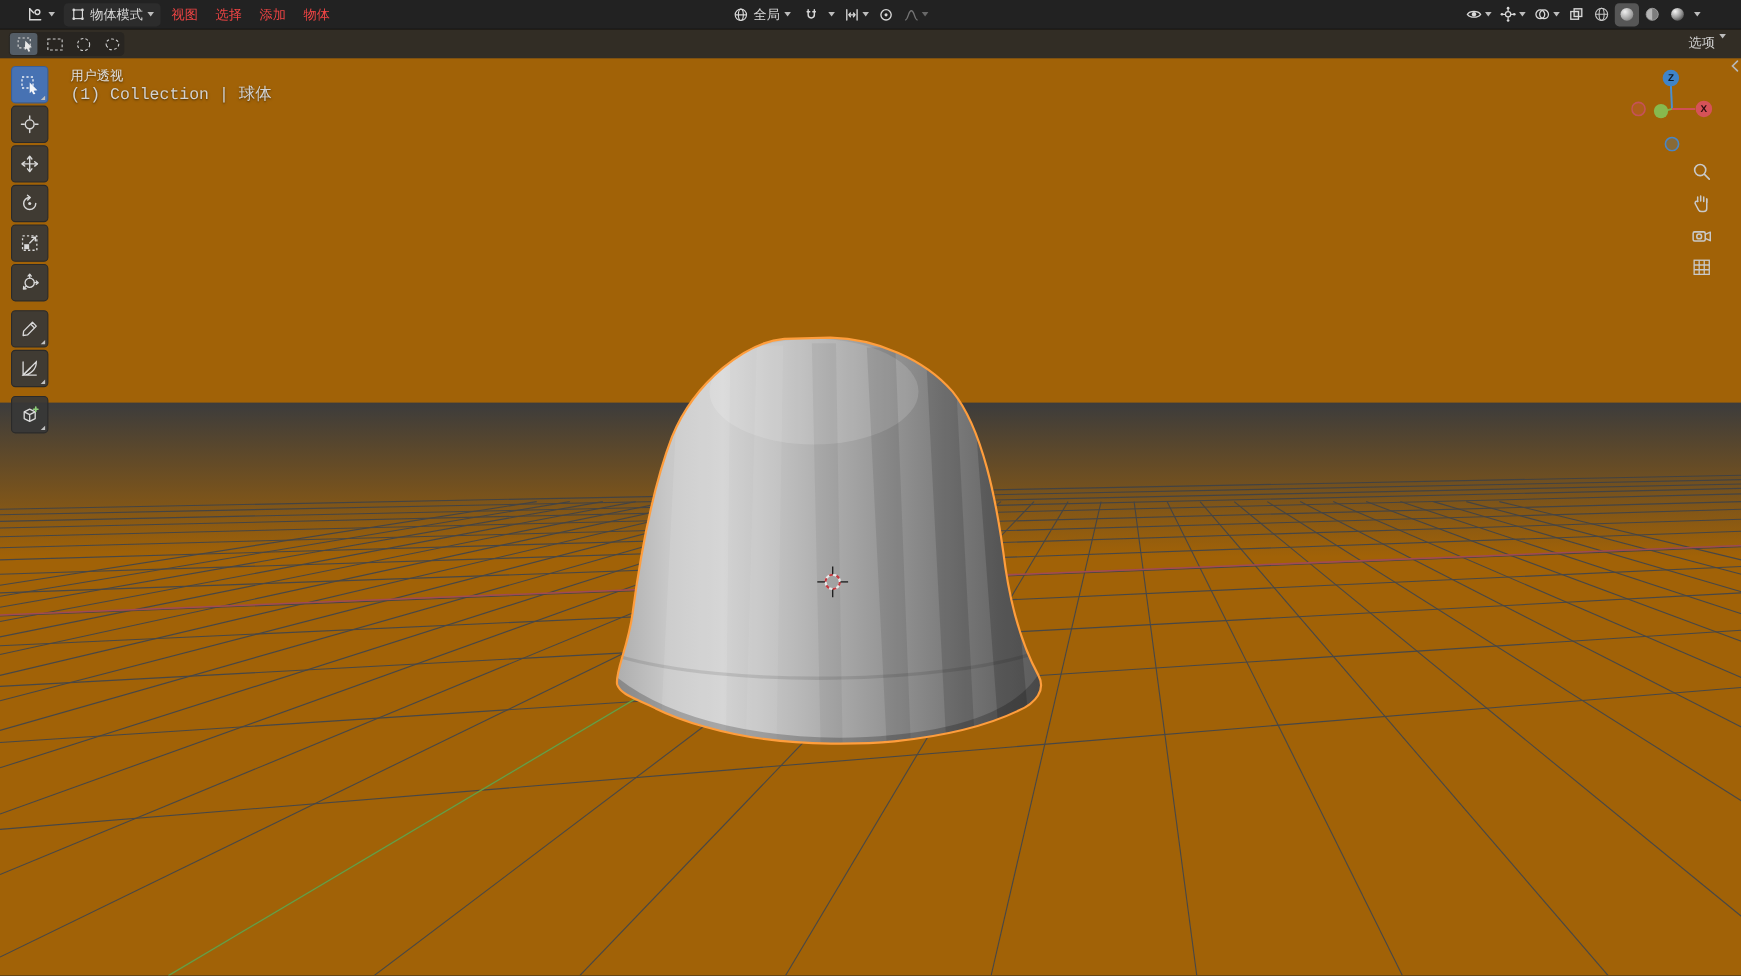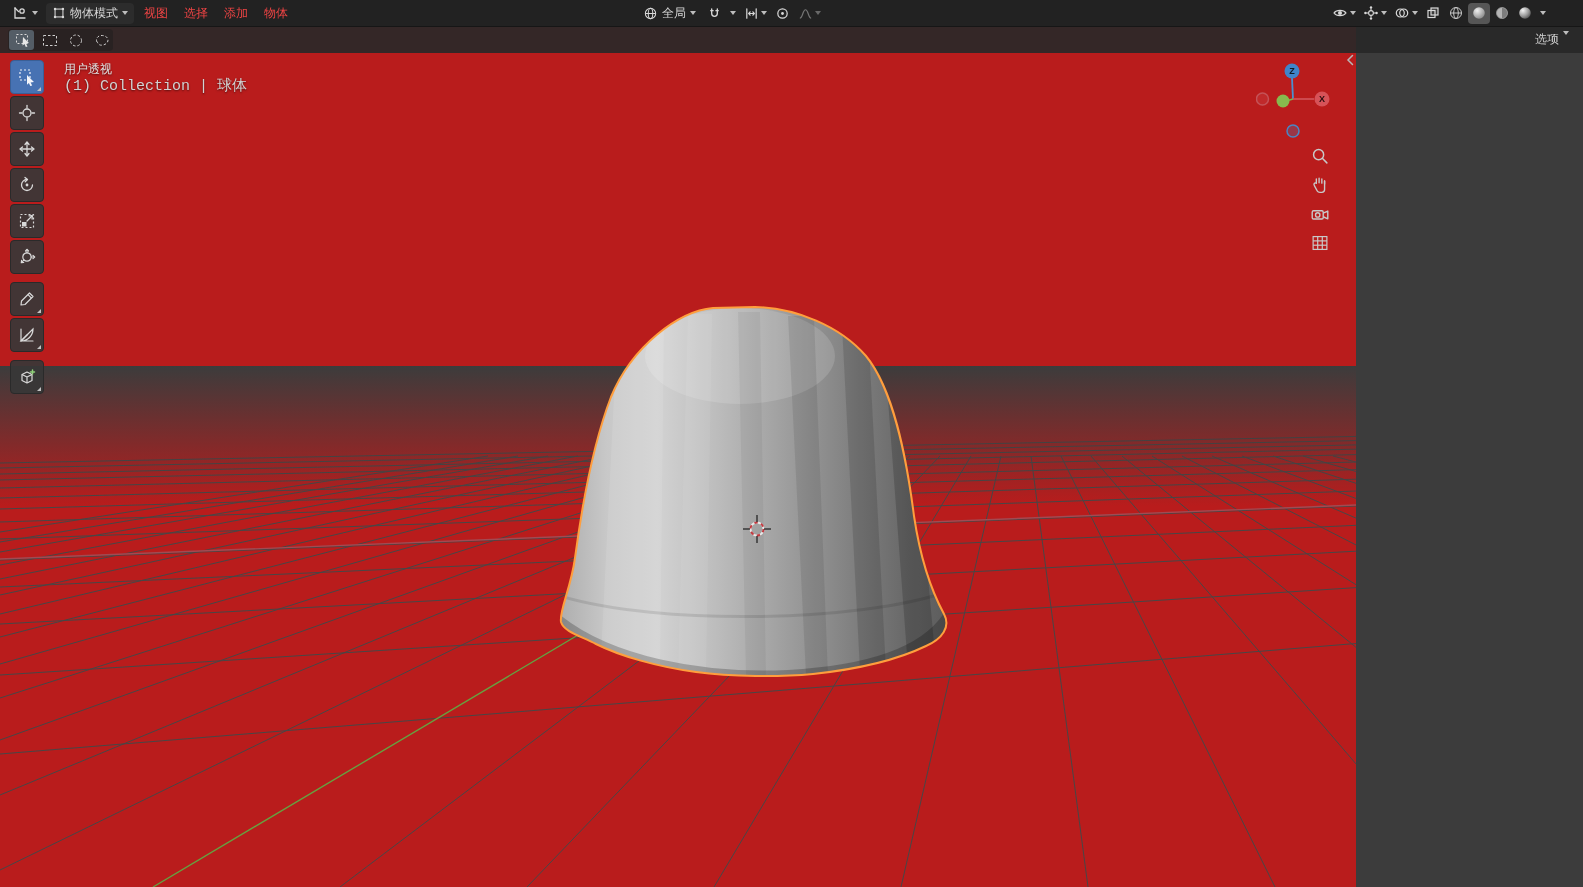--- a/index.html
+++ b/index.html
@@ -3,48 +3,48 @@
 <meta charset="utf-8">
 <style>
   html,body{margin:0;padding:0;background:#111;}
   body{width:1583px;height:887px;overflow:hidden;position:relative;
        font-family:"Liberation Sans",sans-serif;-webkit-font-smoothing:antialiased;}
   .app{position:absolute;inset:0;background:#3c3c3c;}
 
   
   .topbar{position:absolute;top:0;left:0;right:0;height:26px;background:#222222;
           border-bottom:1px solid #161616;display:flex;align-items:center;z-index:30;}
-  .hleft{display:flex;align-items:center;gap:2px;padding-left:6px;}
+  .hleft{display:flex;align-items:center;gap:2px;padding-left:6px;margin-left:12px;}
   .hbtn{display:flex;align-items:center;gap:4px;height:21px;padding:0 6px;border:none;
         background:transparent;color:#d6d6d6;font-size:12px;border-radius:4px;cursor:default;}
   .hbtn.dd{background:#2c2c2c;}
   .menu{padding:0 8px;height:21px;border:none;background:transparent;color:#ef4444;
         font-size:12px;border-radius:4px;}
   .chev{width:0;height:0;border-left:3.5px solid transparent;border-right:3.5px solid transparent;
         border-top:4px solid #bdbdbd;display:inline-block;}
-  .hcenter{position:absolute;left:637px;top:0;height:26px;display:flex;align-items:center;gap:2px;}
+  .hcenter{position:absolute;left:660px;top:0;height:26px;display:flex;align-items:center;gap:2px;}
   .hright{position:absolute;right:34px;top:0;height:26px;display:flex;align-items:center;gap:1px;}
   .ibtn{display:flex;align-items:center;gap:2px;height:21px;padding:0 3px;border:none;
         background:transparent;border-radius:4px;}
   .ibtn.active{background:#565656;}
   .dim{opacity:.45;}
 
   
   .toolbar2{position:absolute;top:27px;left:0;right:0;height:26px;background:rgba(40,40,40,.92);
             display:flex;align-items:center;justify-content:space-between;padding:0 8px;z-index:20;}
   .selgroup{display:flex;gap:1px;background:rgba(30,30,30,.5);border-radius:4px;padding:1px;}
   .selbtn{width:25px;height:20px;border:none;background:transparent;border-radius:3px;
           display:grid;place-items:center;}
   .selbtn.active{background:#545d66;}
   .t2right{display:flex;align-items:center;gap:6px;}
   .optbtn{display:flex;align-items:flex-start;gap:4px;border:none;background:transparent;
           color:#d0d0d0;font-size:12px;height:20px;}
 
   
-  .viewport{position:absolute;top:26px;left:0;width:1356px;height:861px;background:#b91c1c;overflow:hidden;}
+  .viewport{position:absolute;top:26px;left:0;width:1583px;height:861px;background:#a16207;overflow:hidden;}
   .scene{position:absolute;inset:0;}
 
   .vp-label{position:absolute;left:64px;top:34px;color:#e2e2e2;font-size:12px;
             text-shadow:0 1px 2px rgba(0,0,0,.55);line-height:18px;pointer-events:none;}
   .vp-label .sub{font-size:15px;color:#d2d2d2;font-family:Liberation Mono, monospace;}
 
   
   .tools{position:absolute;left:10px;top:34px;display:flex;flex-direction:column;gap:2px;z-index:10;}
   .tool{width:34px;height:34px;border-radius:4px;border:1px solid #2a2a2a;background:rgba(55,55,55,.92);
         display:grid;place-items:center;position:relative;padding:0;}

